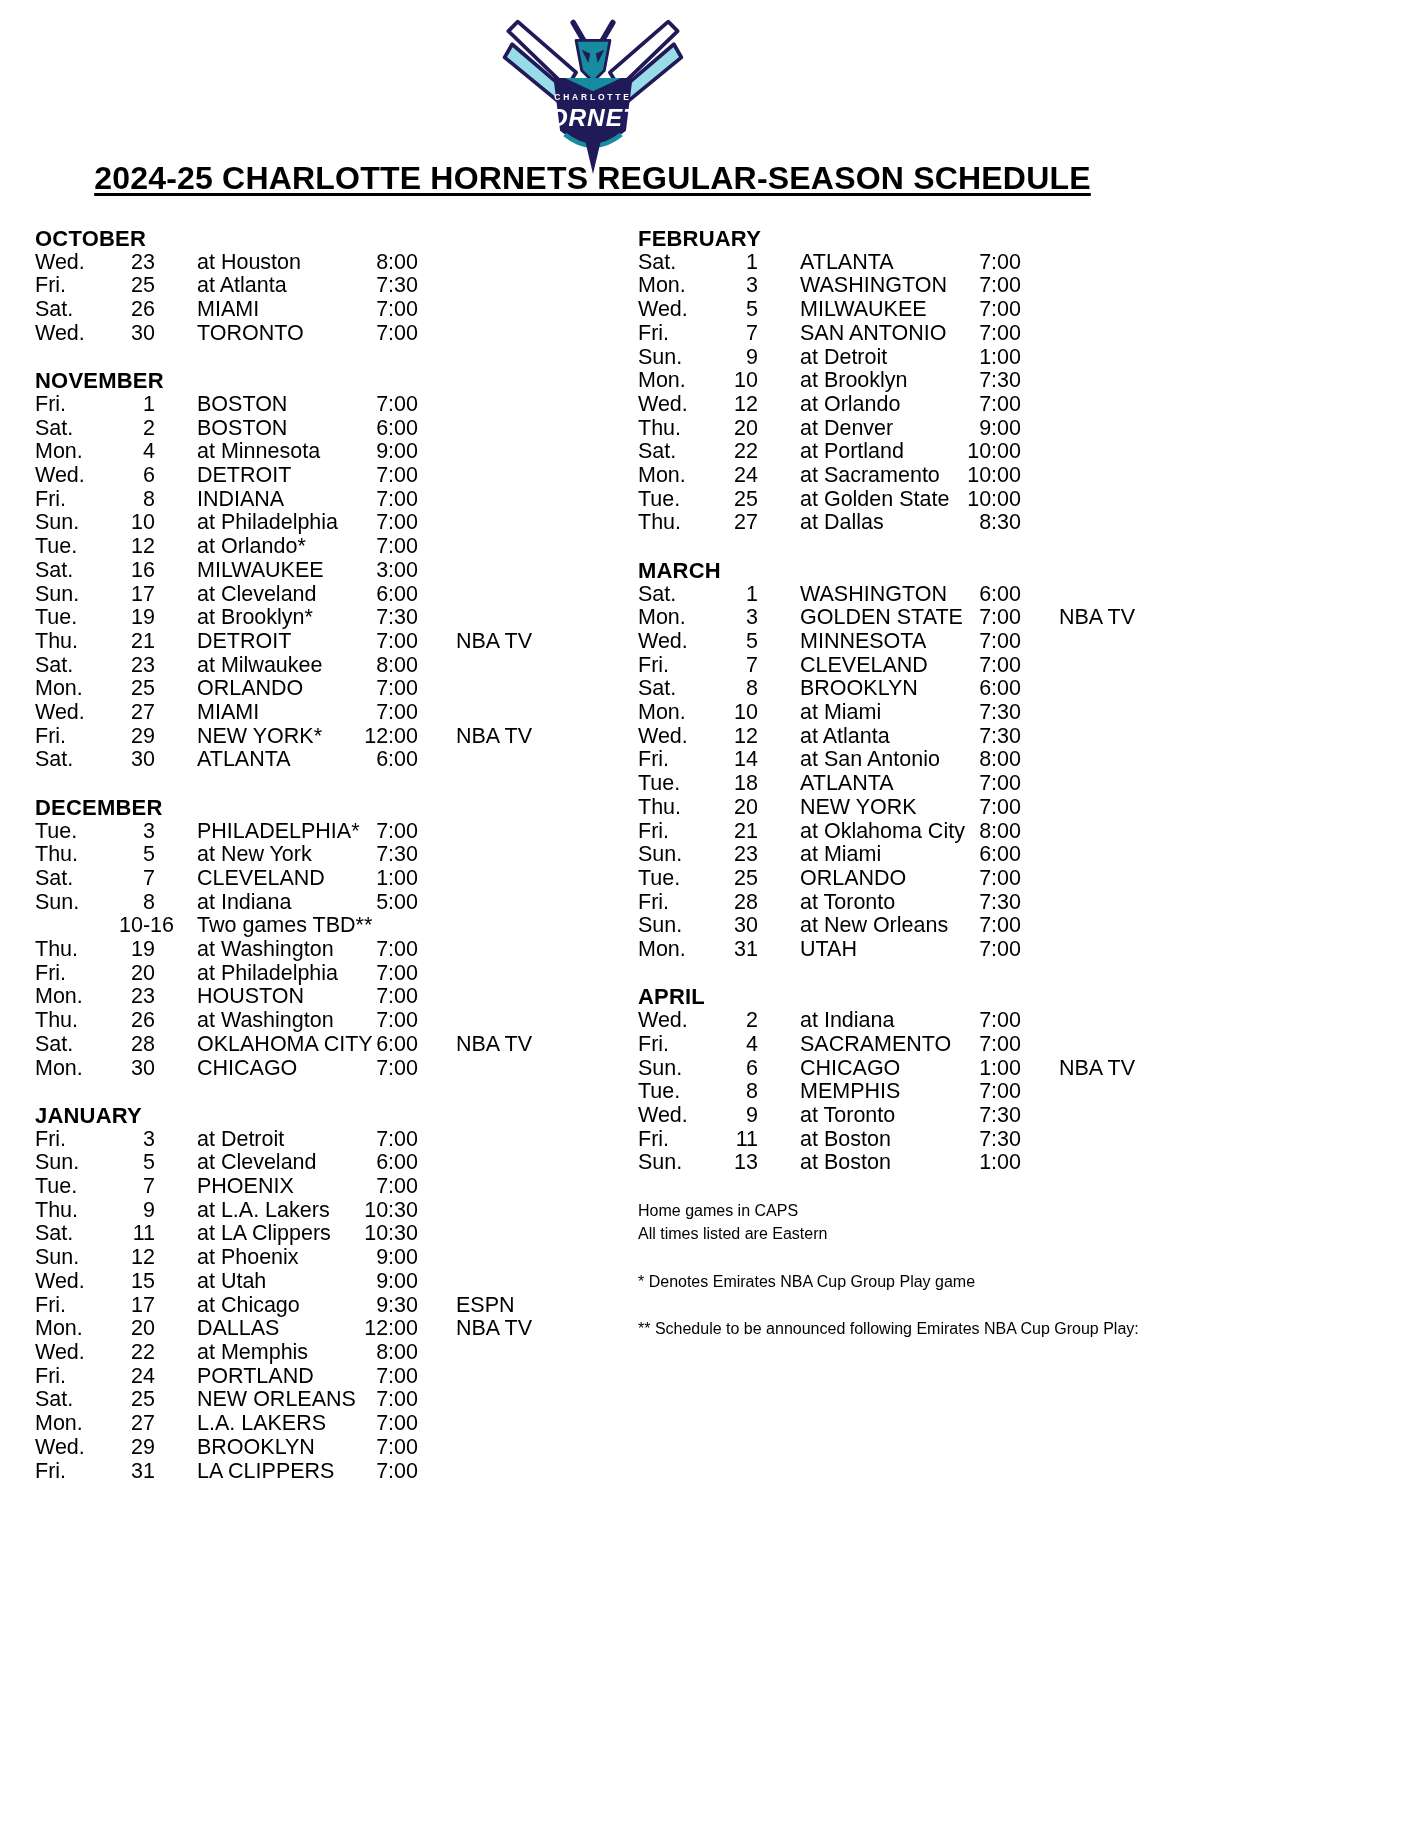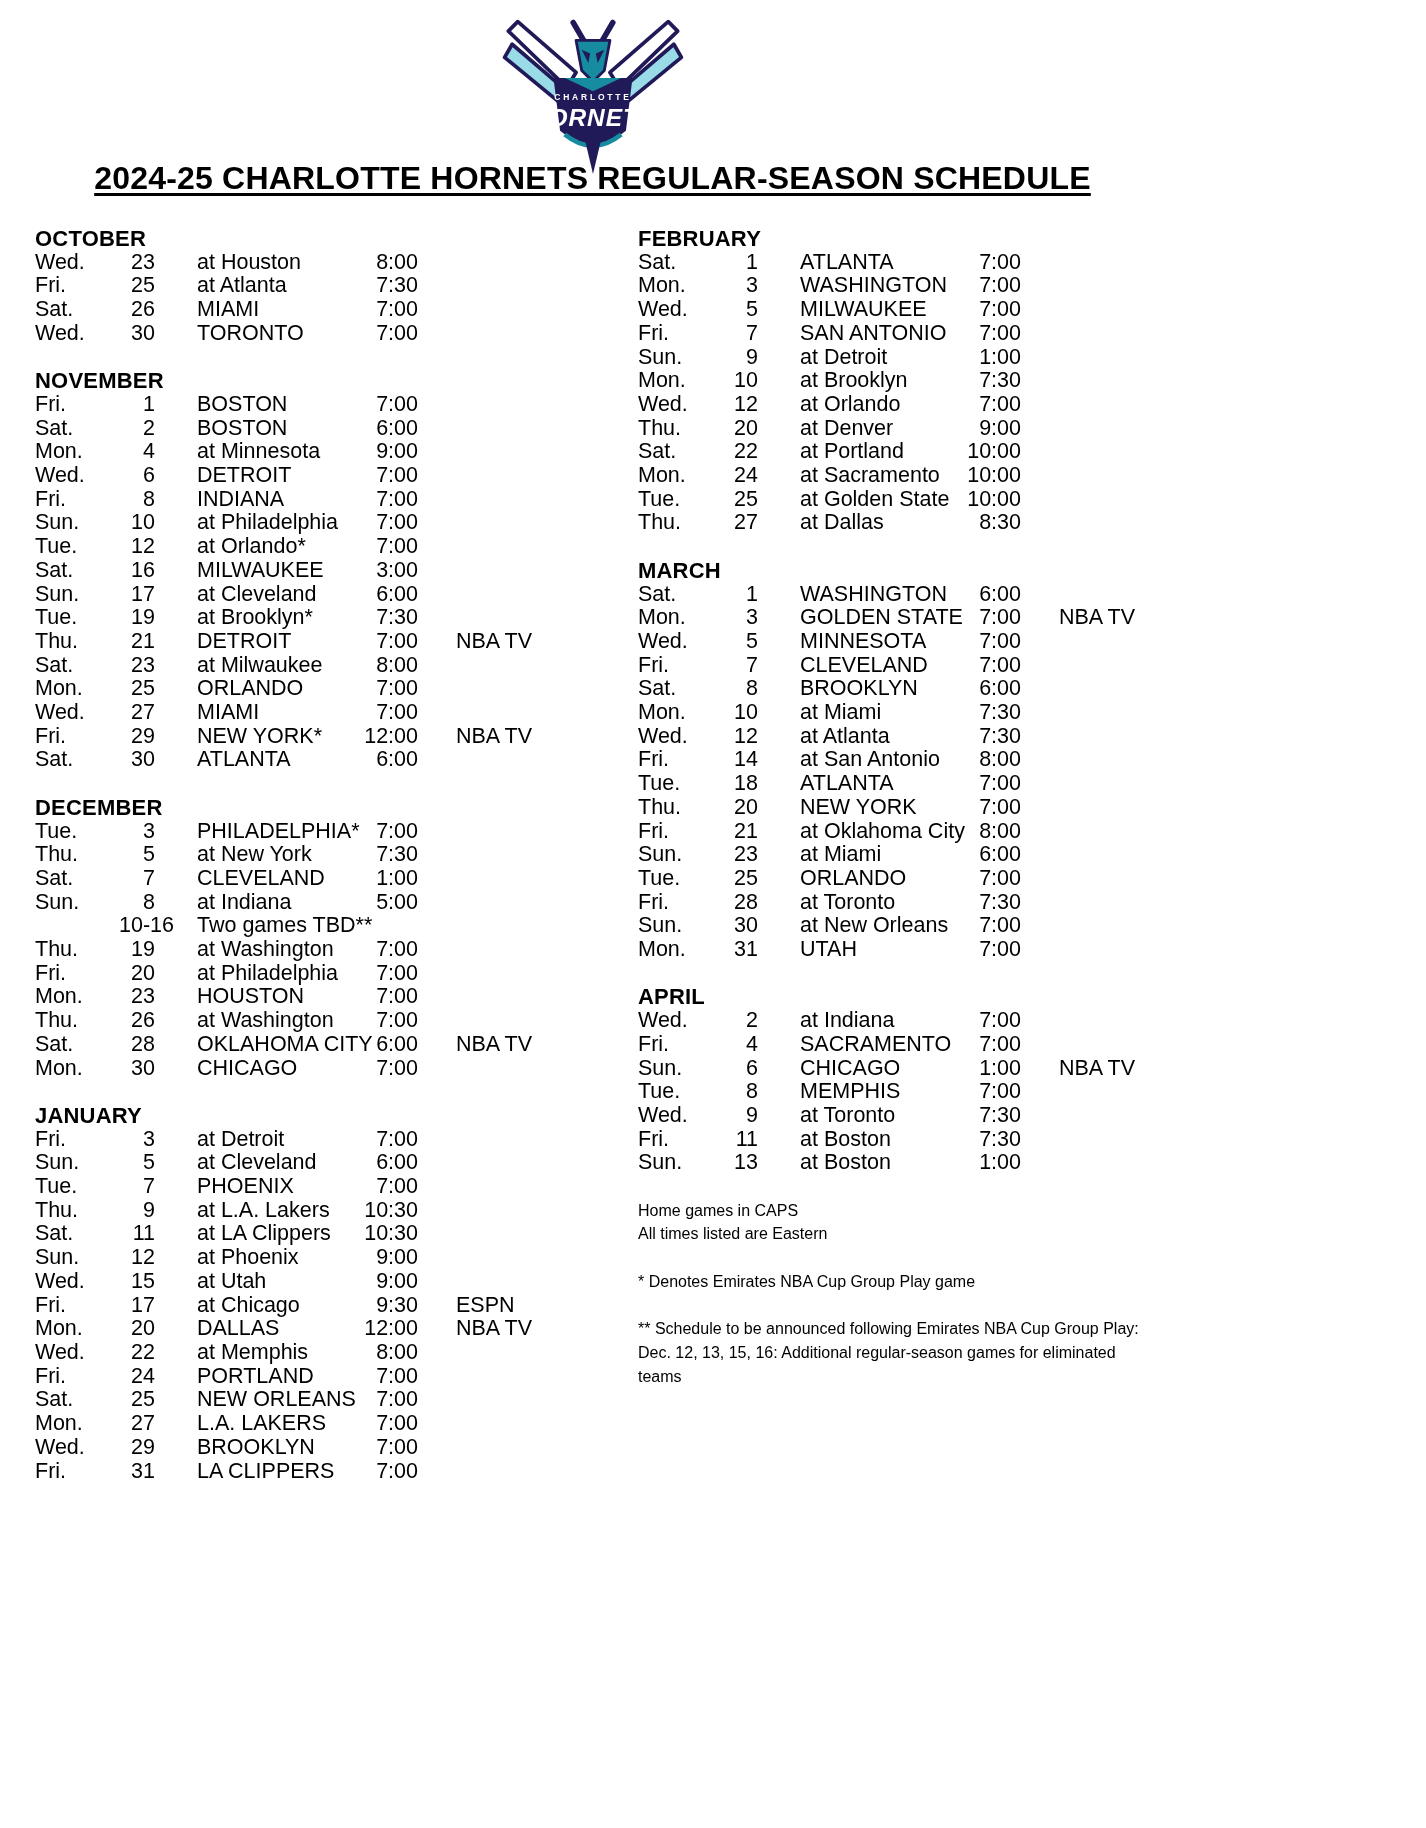--- a/index.html
+++ b/index.html
@@ -691,19 +691,18 @@
       <div class="notes" id="notes">
           <div class="note-para">
             <div class="note-line">Home games in CAPS</div>
             <div class="note-line">All times listed are Eastern</div>
           </div>
           <div class="note-para">
             <div class="note-line">* Denotes Emirates NBA Cup Group Play game</div>
           </div>
           <div class="note-para">
             <div class="note-line">** Schedule to be announced following Emirates NBA Cup Group Play:</div>
-            <div class="note-line">Dec. 12, 13, 15, 16: Additional regular-season games for eliminated teams</div>
           </div>
         </div>
     </div>
   </div>
 
 </div>
 
 </body></html>

